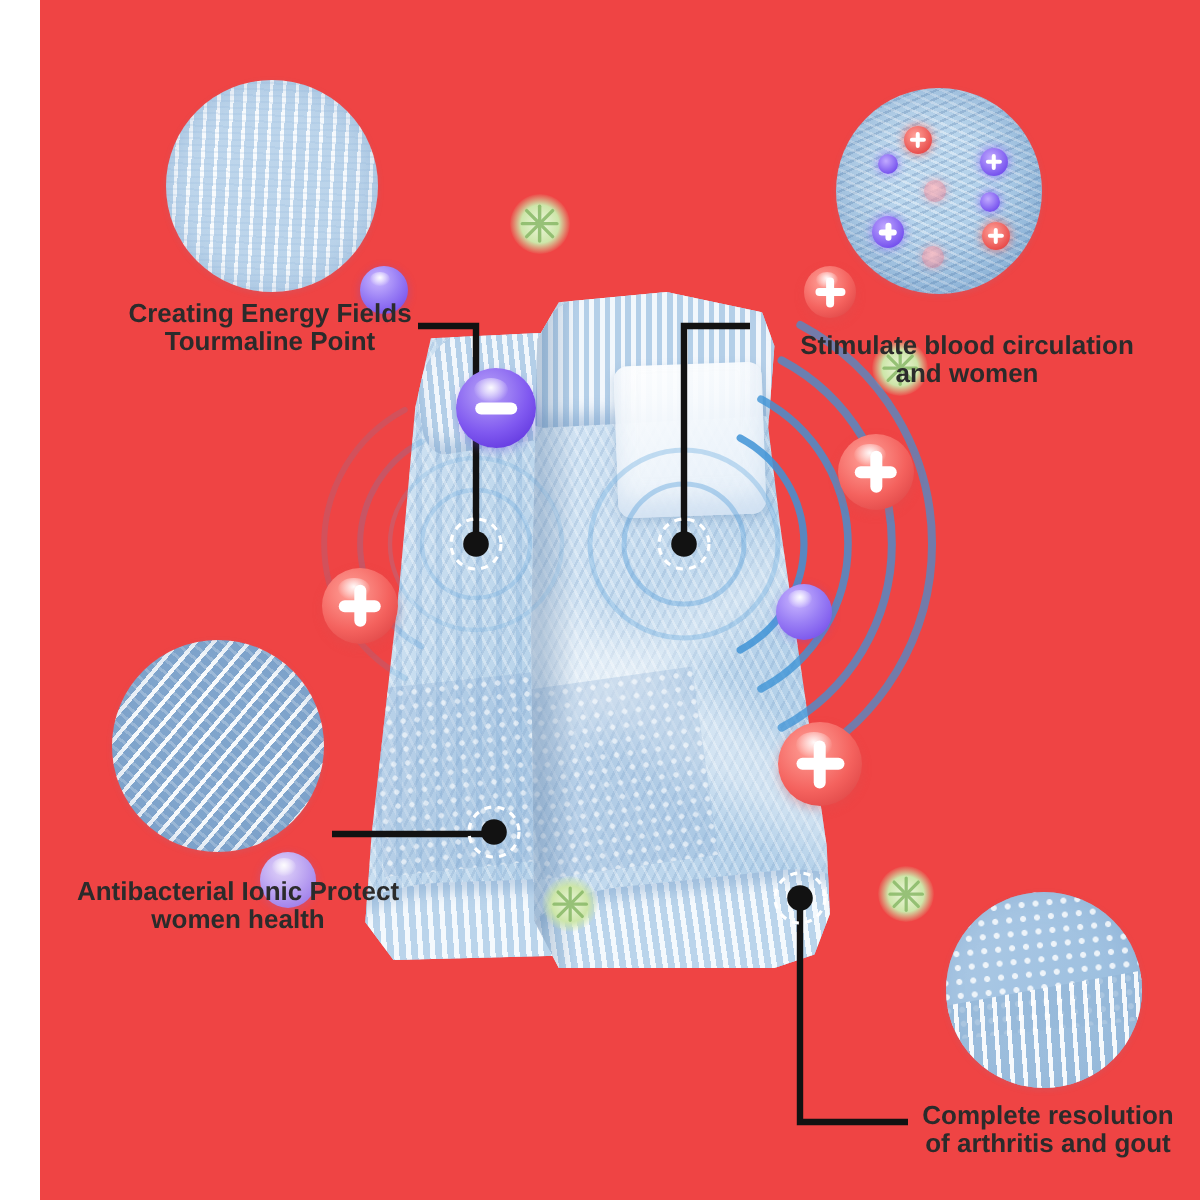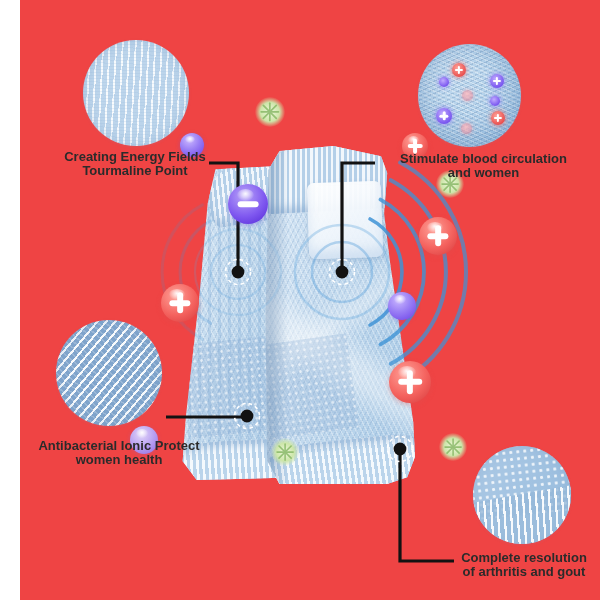--- a/index.html
+++ b/index.html
@@ -265,21 +265,21 @@
           <path d="M4 4 L16 16"></path>
           <path d="M16 4 L4 16"></path>
         </g>
       </svg>
   </div>
 
   <div class="callout" style="left:115px; top:150px;">
     <div>Creating Energy Fields</div>
     <div>Tourmaline Point</div>
   </div>
-  <div class="callout" style="left:442px; top:152px;padding-left:43px;">
+  <div class="callout" style="left:442px; top:166px;padding-left:43px;">
     <div>Stimulate blood circulation</div>
     <div>and women</div>
   </div>
   <div class="callout" style="left:99px; top:439px;">
     <div>Antibacterial Ionic Protect</div>
     <div>women health</div>
   </div>
   <div class="callout" style="left:504px; top:551px;">
     <div>Complete resolution</div>
     <div>of arthritis and gout</div>

